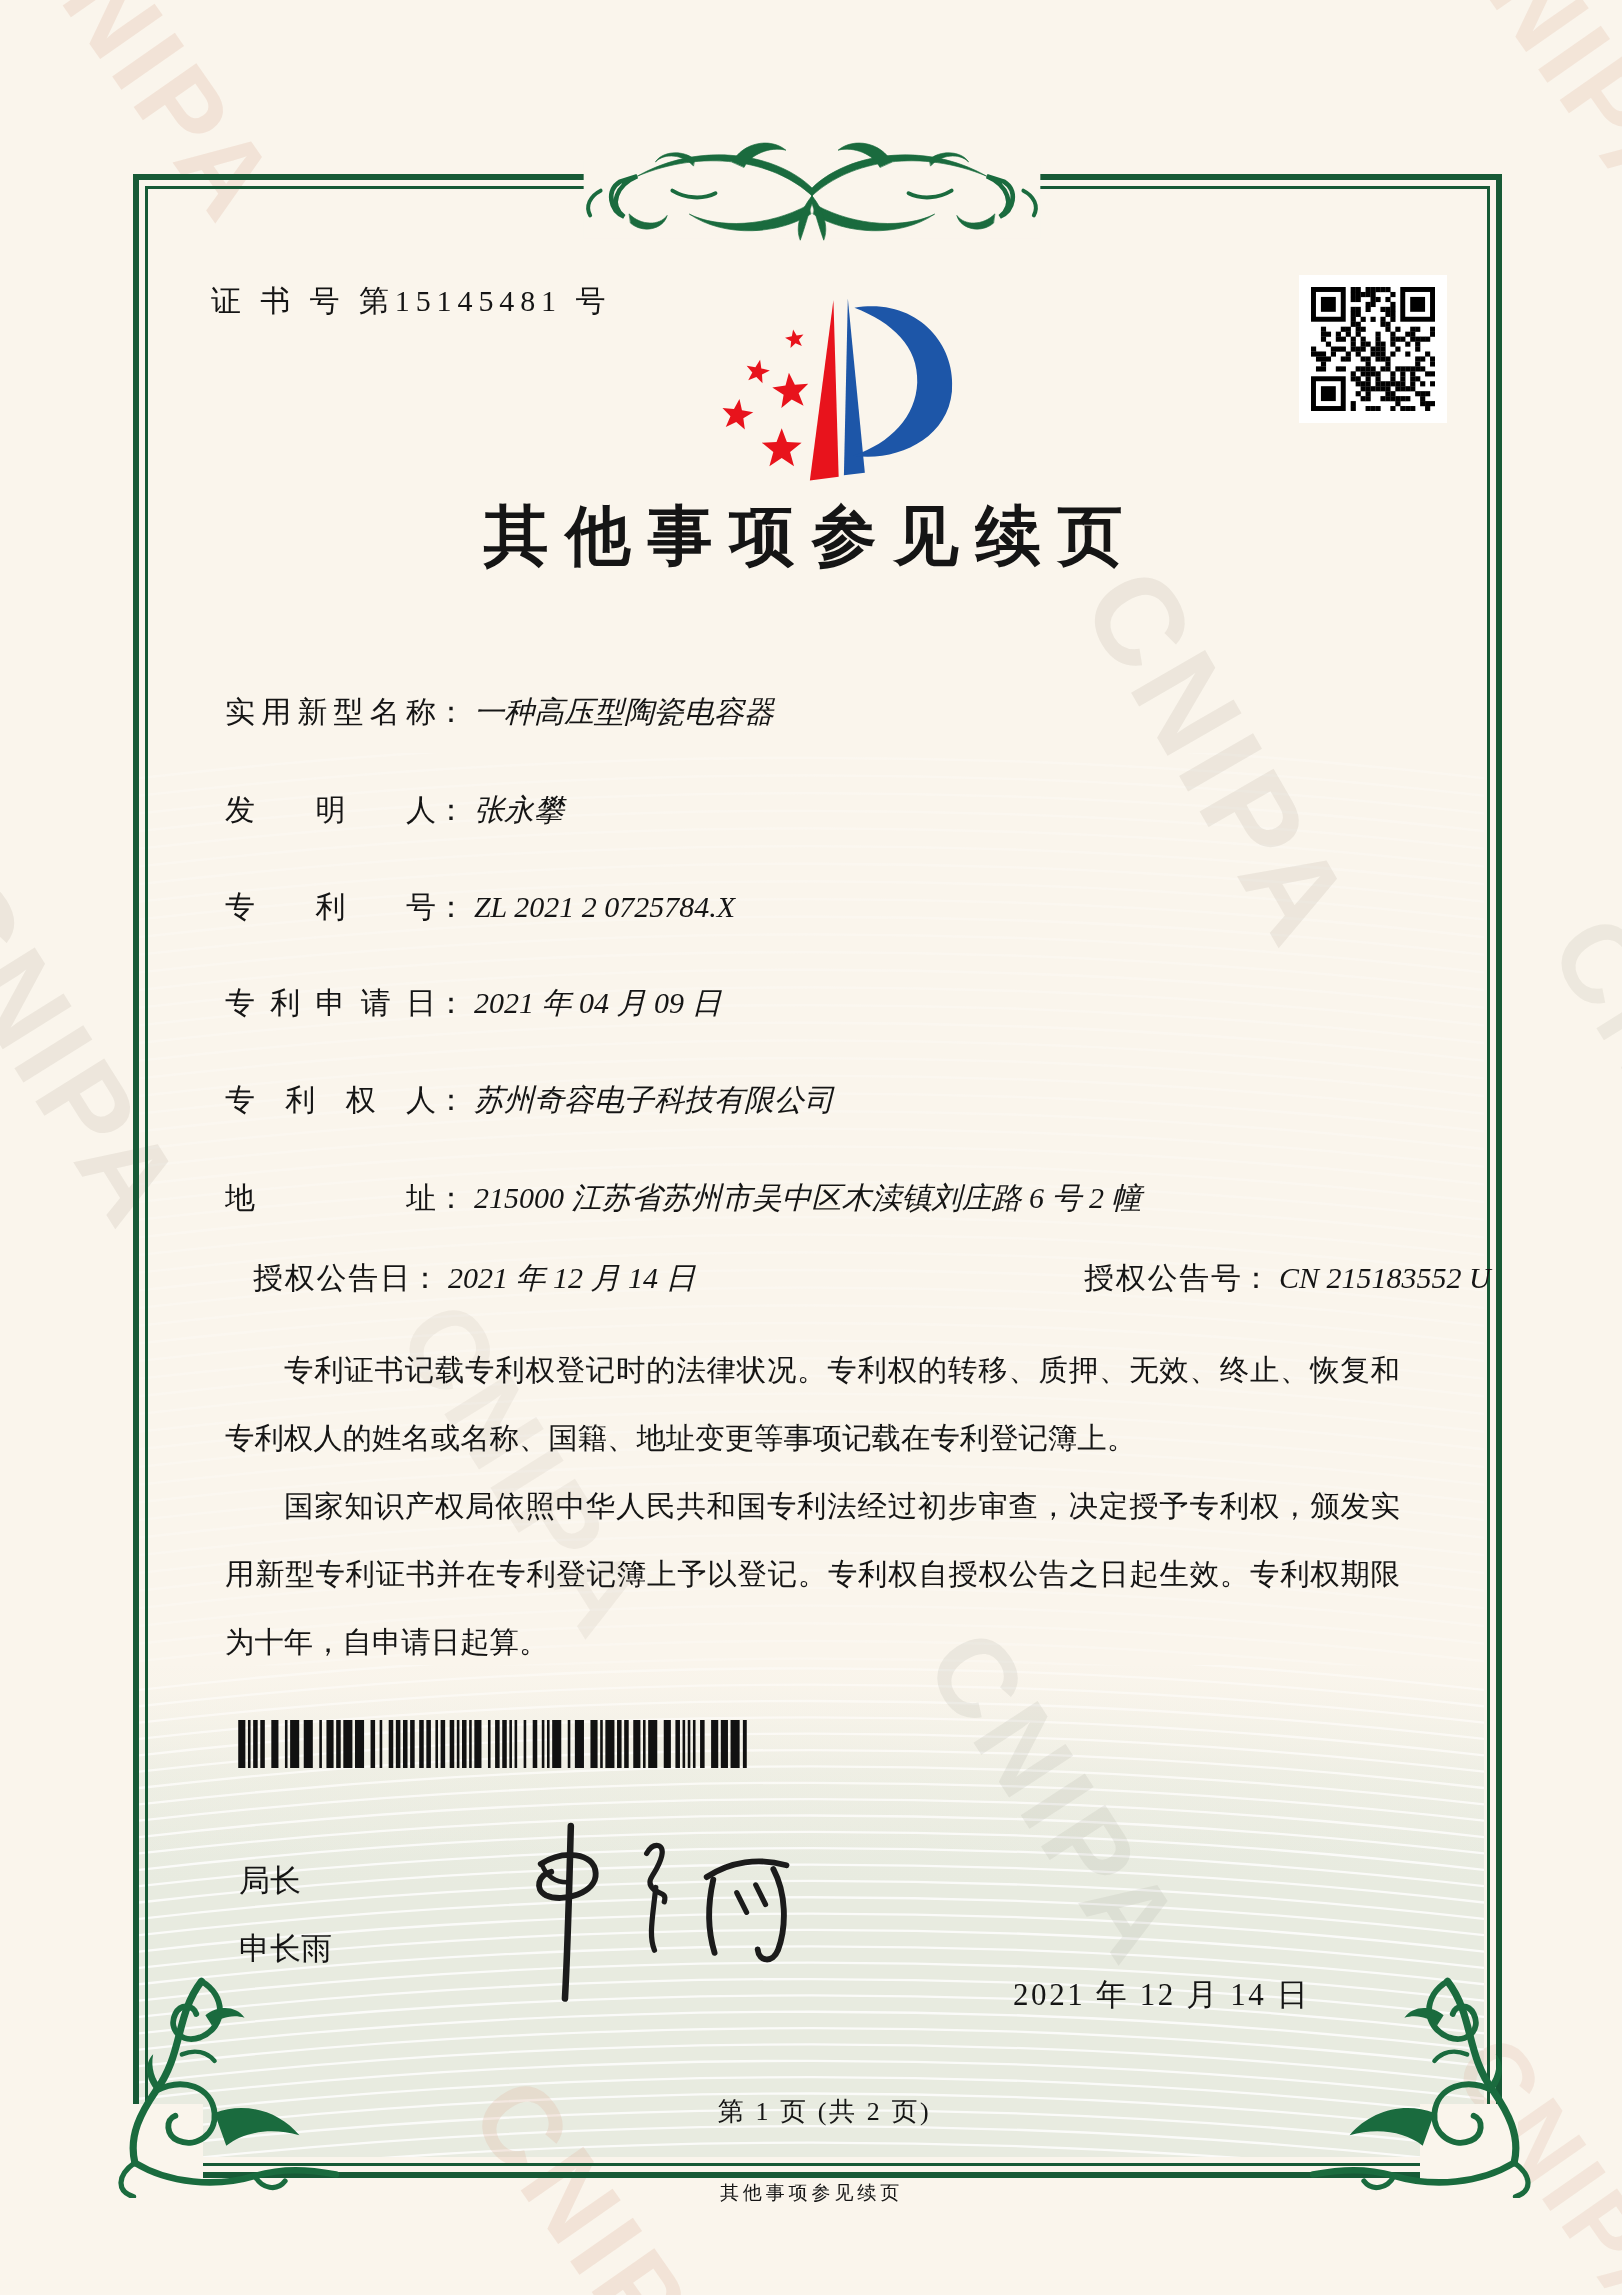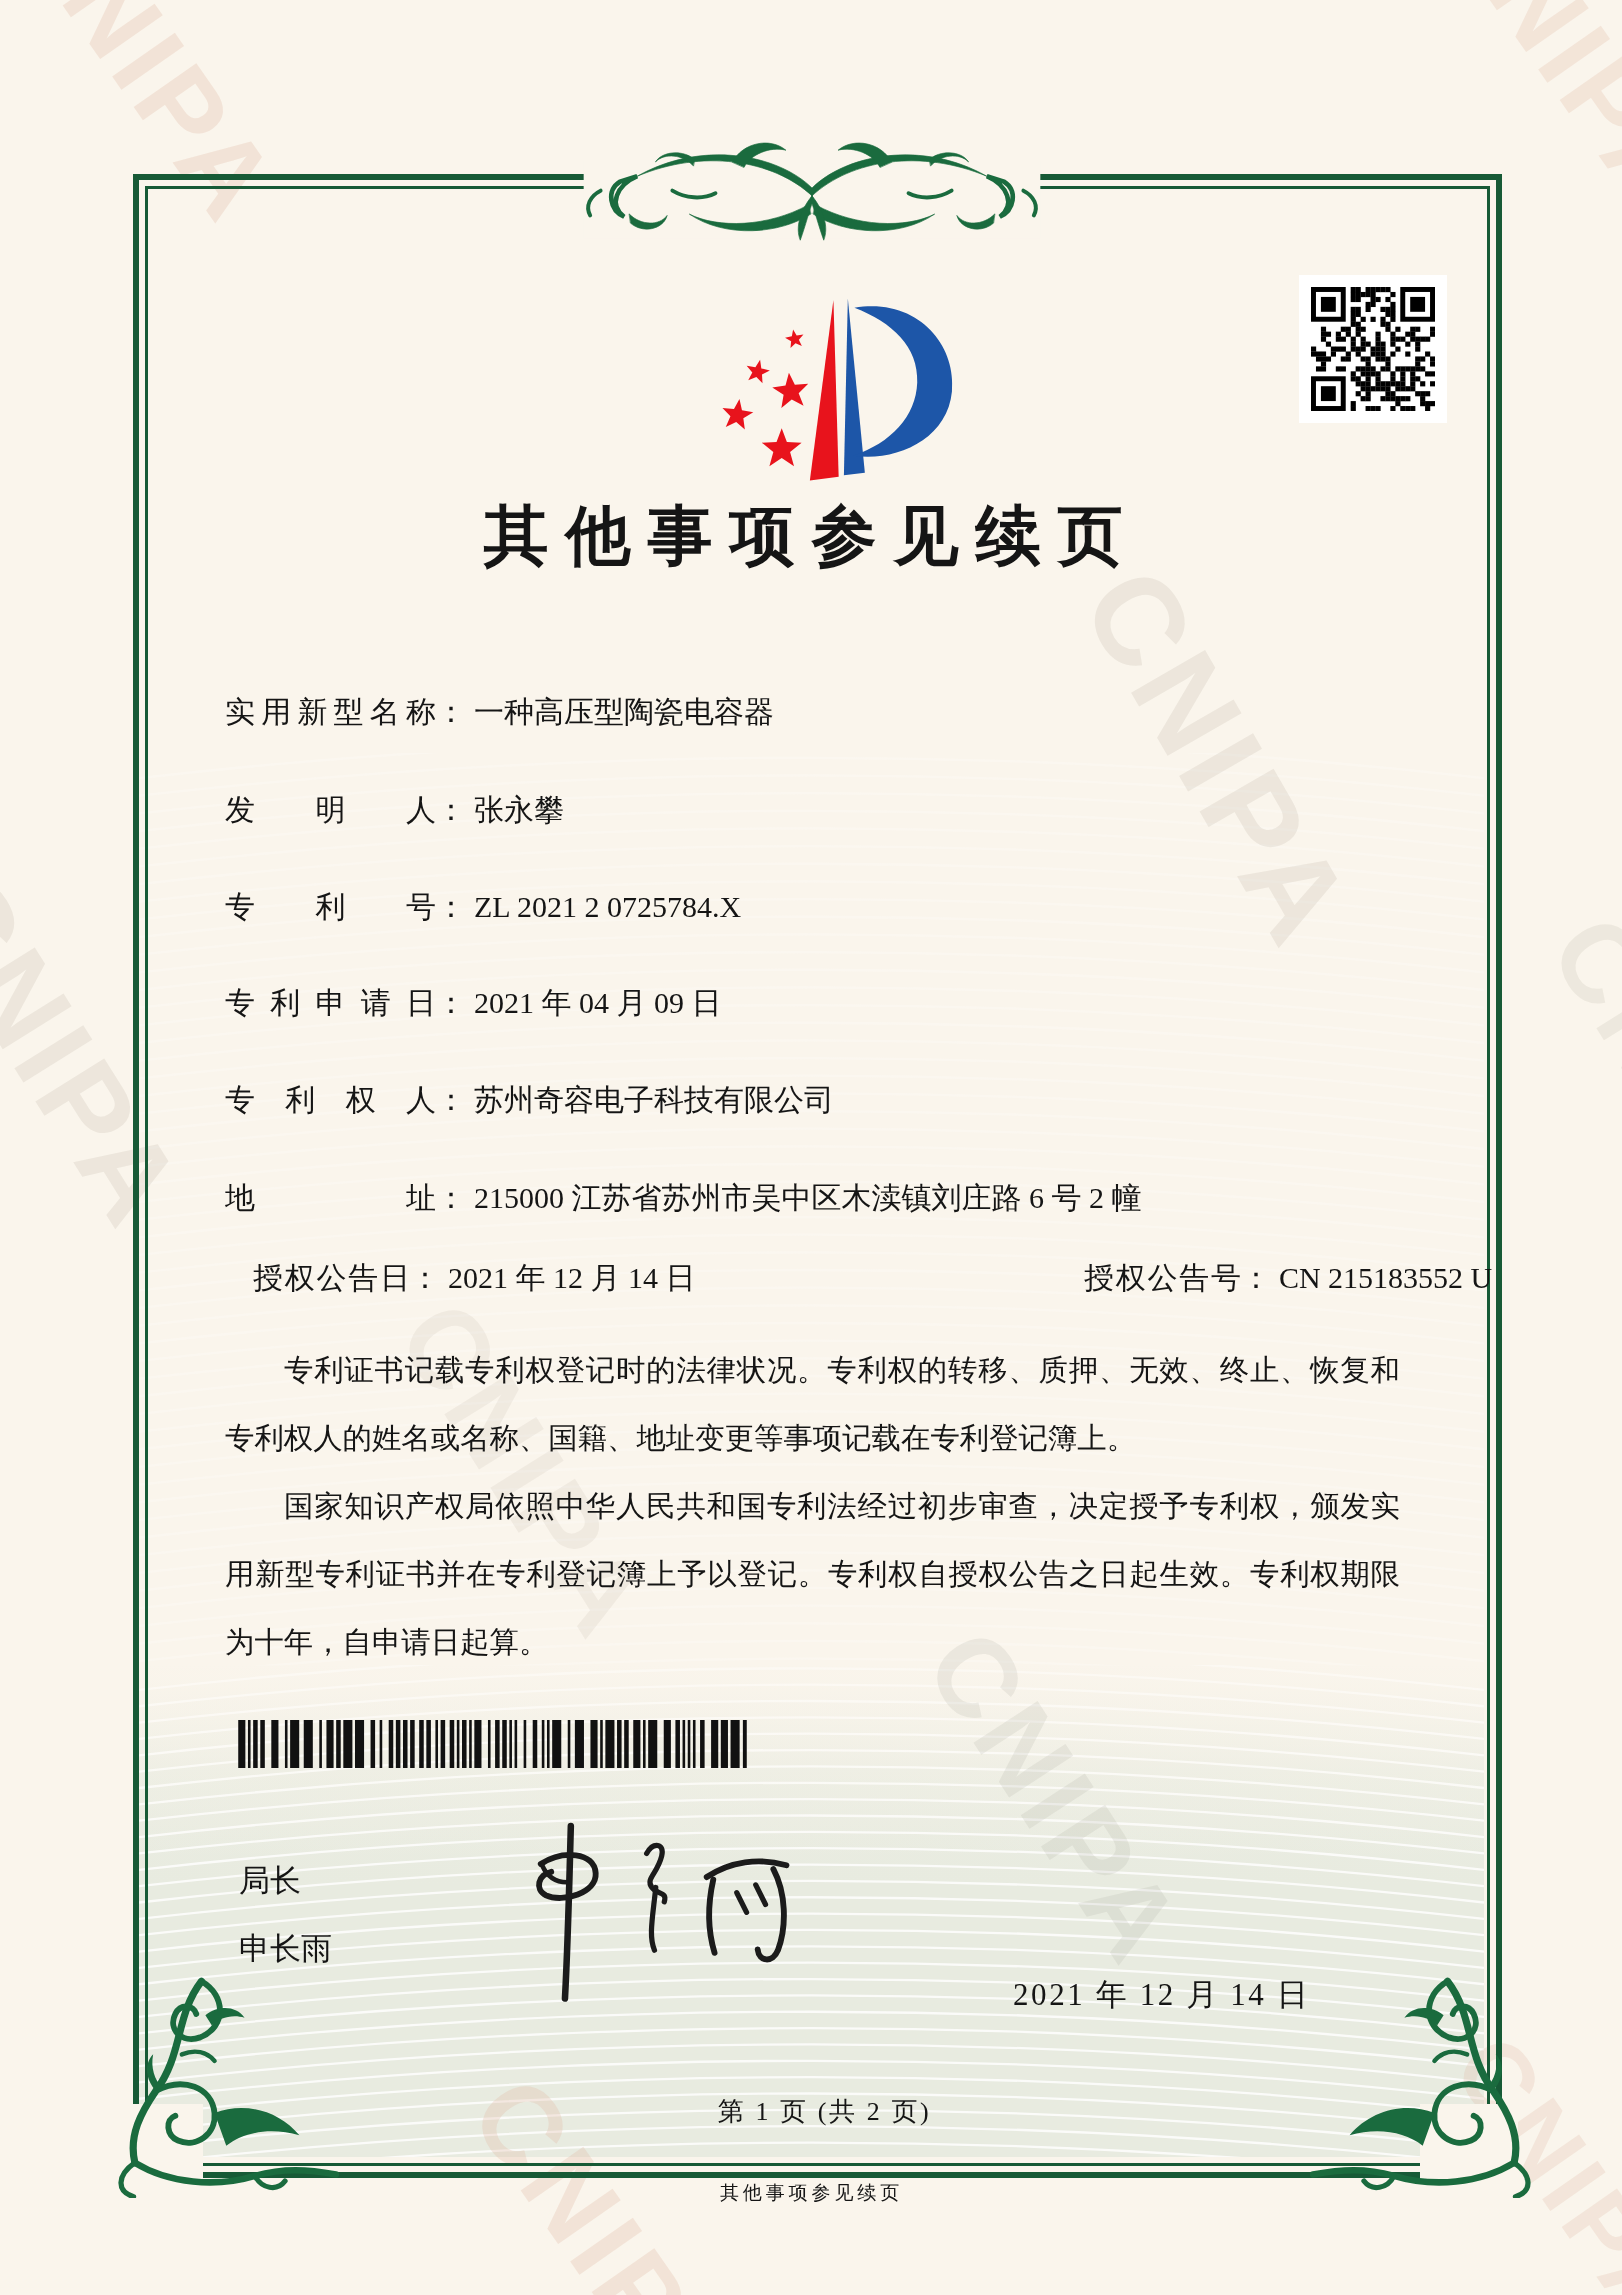--- a/index.html
+++ b/index.html
@@ -43,21 +43,21 @@
   .content{position:absolute;left:0;top:0;width:100%;height:100%;z-index:5;}
   .certno{position:absolute;left:211px;top:281px;font-size:30px;letter-spacing:5.9px;}
   .logo{position:absolute;left:692px;top:267px;}
   .qrbox{position:absolute;left:1299px;top:275px;width:148px;height:148px;background:#fff;}
   .qrbox svg{position:absolute;left:11.8px;top:11.8px;}
   .title{position:absolute;left:0;top:492px;width:100%;text-align:center;
          font-size:65px;font-weight:bold;letter-spacing:17px;}
   .row{position:absolute;left:225px;font-size:30px;white-space:nowrap;}
   .lbl{display:inline-block;width:211px;text-align:justify;text-align-last:justify;margin-top:15px;}
   .lbl2{display:inline-block;width:157px;text-align:justify;text-align-last:justify;margin-left:28px;}
-  .val{padding-left:7.9px;}
+  .val{padding-left:7.9px;font-style:italic;}
   .grant2{position:absolute;left:831px;top:0;}
   .paras{position:absolute;left:225px;top:1336px;width:1175px;font-size:29.4px;line-height:68px;
          text-align:justify;}
   .paras p{margin:0;text-indent:59px;}
   .barcode{position:absolute;left:236px;top:1720px;width:513px;height:48px;}
   .signer{position:absolute;left:239px;top:1847px;font-size:31px;line-height:68px;}
   .signature{position:absolute;left:478px;top:1813px;}
   .issuedate{position:absolute;left:1013px;top:1974px;font-size:31px;letter-spacing:2.6px;}
   .pageinfo{position:absolute;left:0;top:2094px;width:100%;text-align:center;font-size:26px;letter-spacing:2.6px;margin-left:13px;}
   .footnote{position:absolute;left:0;top:2180px;width:100%;text-align:center;font-size:19px;letter-spacing:3.9px;}
@@ -230,20 +230,21 @@
     </g>
     <g fill="#1a6b3e">
       <path d="M210,210 C256,192 308,206 340,244 C298,232 256,238 228,260 Z"></path>
       <path d="M196,60 C216,44 244,46 256,64 C238,58 216,64 206,76 Z"></path>
       <path d="M120,176 C104,158 102,134 116,120 C112,140 118,160 130,170 Z"></path>
     </g>
   </svg>
 
   <div class="content">
 
+    <div class="certno">证 书 号 第15145481 号</div>
 
     <svg class="logo" width="275" height="236" viewBox="0 0 420 360">
       <polygon points="216,50 224,320 180,326" fill="#e8131c"></polygon>
       <polygon points="238,48 264,314 232,318" fill="#1d56a8"></polygon>
       <path fill="#1d56a8" d="M248,62 C344,46 404,118 397,190 C390,264 310,298 246,288 C304,268 342,228 344,176 C346,122 306,84 248,62 Z"></path>
       <g id="logo-stars" fill="#e8131c">
           <polygon points="154.4,95.2 159.8,104.3 170.2,103.0 163.2,110.9 167.8,120.4 158.1,116.2 150.4,123.5 151.4,113.0 142.1,107.9 152.5,105.6"></polygon>
           <polygon points="104.0,141.4 105.9,154.7 118.9,158.0 106.9,164.0 107.7,177.4 98.3,167.8 85.9,172.7 92.1,160.8 83.5,150.5 96.8,152.7"></polygon>
           <polygon points="148.0,161.2 157.1,179.5 177.5,178.2 162.9,192.5 170.4,211.6 152.3,202.1 136.5,215.1 139.9,195.0 122.6,184.0 142.8,180.9"></polygon>
           <polygon points="72.5,201.2 76.3,218.4 93.6,221.7 78.4,230.6 80.7,248.1 67.5,236.4 51.6,244.0 58.7,227.8 46.5,215.0 64.1,216.7"></polygon>

